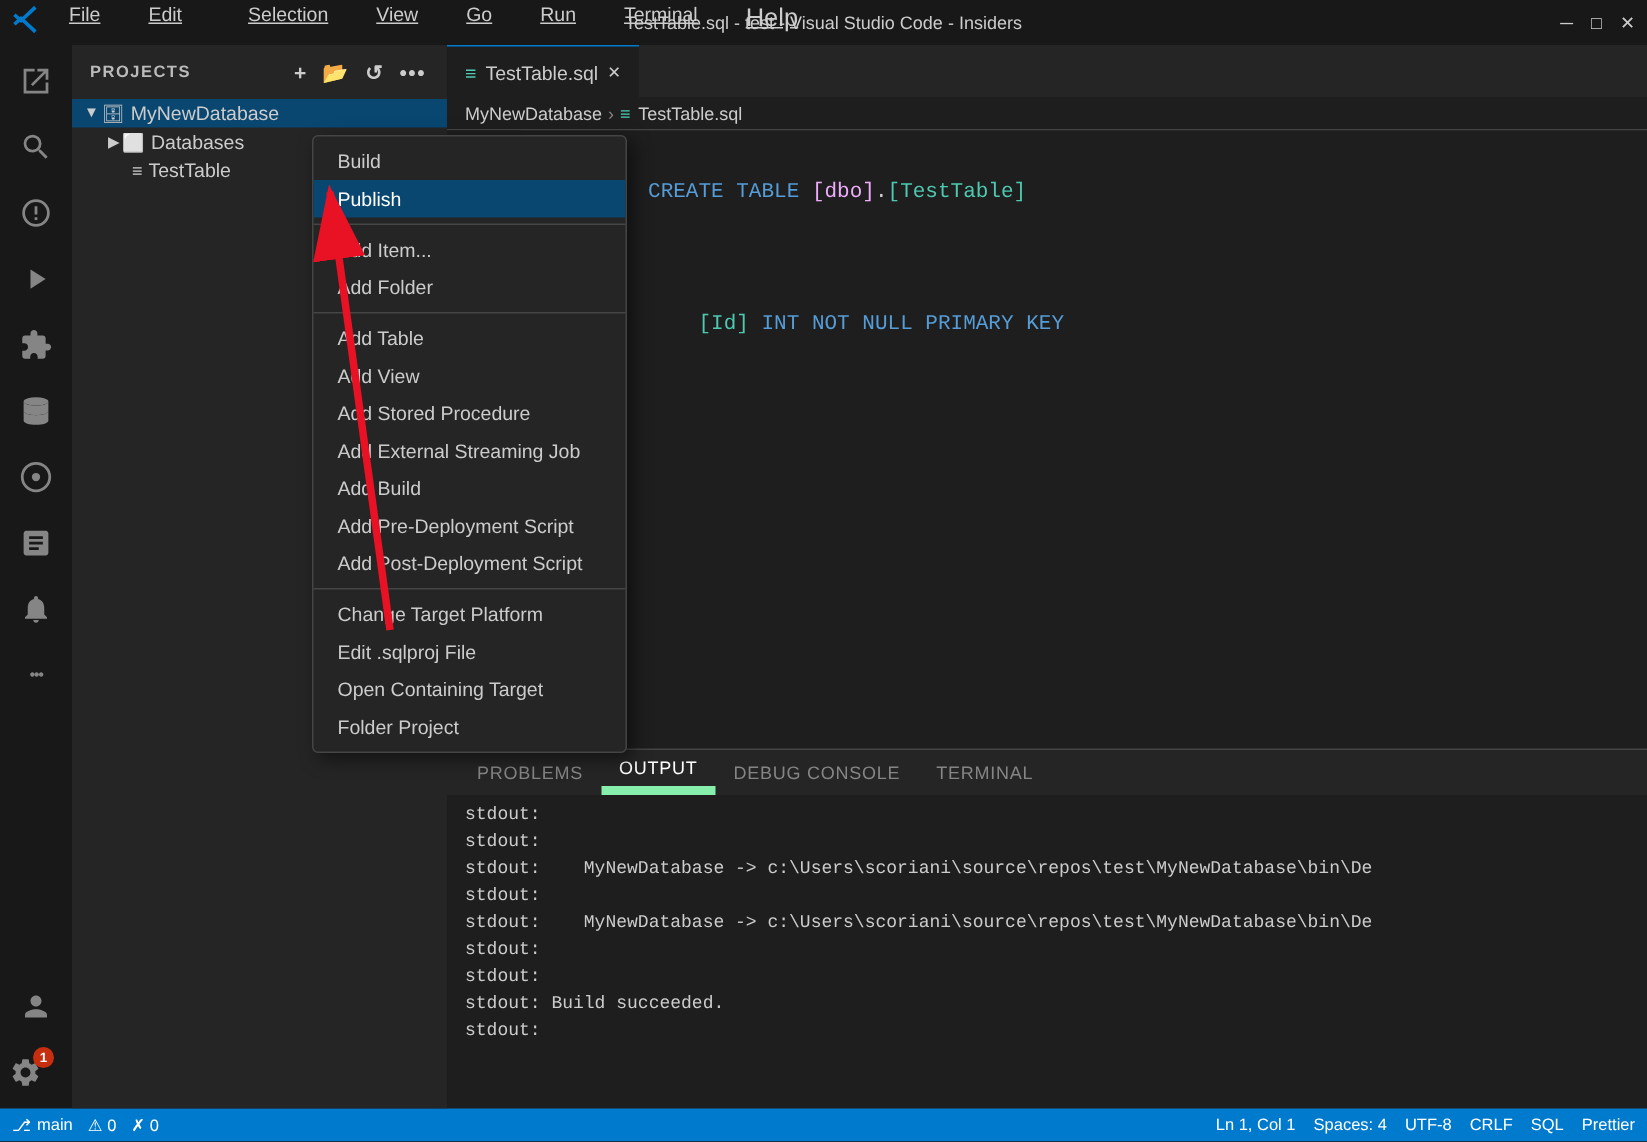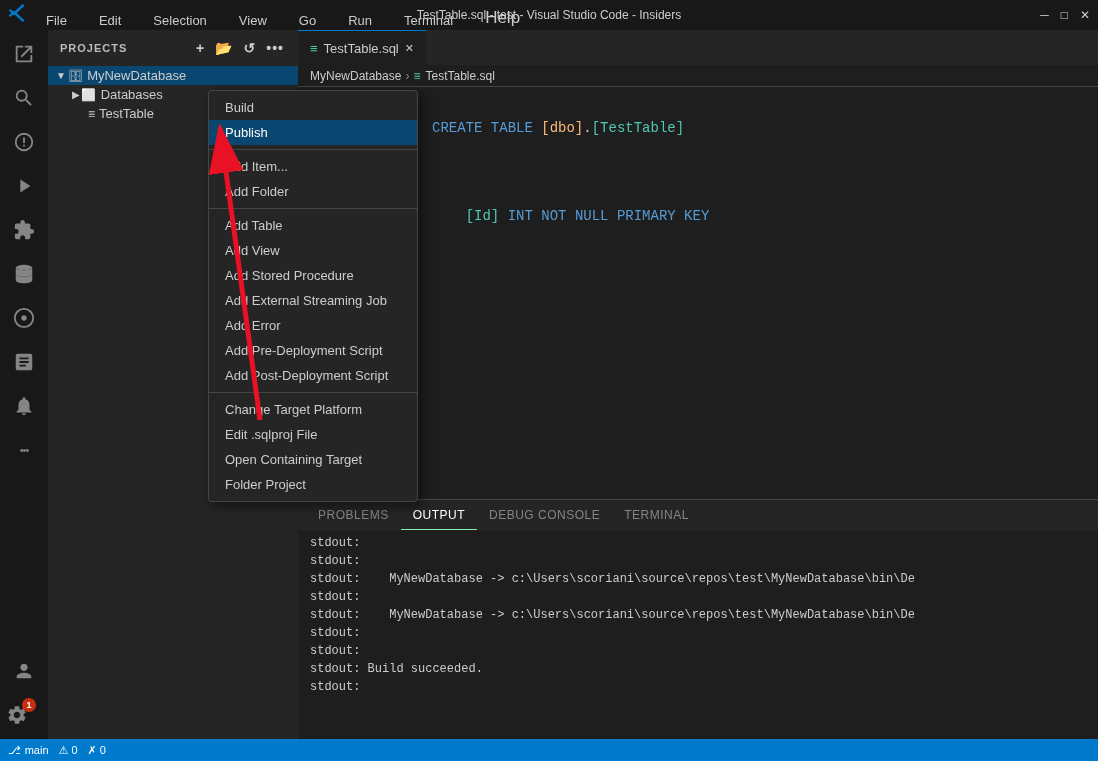--- a/index.html
+++ b/index.html
@@ -222,21 +222,21 @@
       display: flex;
       align-items: center;
       font-size: 12px;
       color: #858585;
       cursor: pointer;
       text-transform: uppercase;
       letter-spacing: 0.5px;
     }
     .panel-tab.active {
       color: #ffffff;
-      border-bottom: 1px solid #86efac;
+      border-bottom: 6px solid #86efac;
       text-align: right;
     }
     .panel-content {
       flex: 1;
       overflow: hidden;
       font-family: 'Consolas', 'Courier New', monospace;
       font-size: 12px;
       line-height: 18px;
       color: #cccccc;
       padding: 4px 12px;
@@ -272,24 +272,24 @@
 </head>
 <body>
 
 <div class="title-bar">
   <span style="position:absolute;left:8px;font-size:16px;color:#75beff;">
     <svg width="20" height="20" viewBox="0 0 100 100" fill="none">
       <path d="M74 4L30 46 12 30 4 38 30 62 82 14z" fill="#007acc"></path>
       <path d="M74 96L30 54 12 70 4 62 30 38 82 86z" fill="#007acc"></path>
     </svg>
   </span>
-  <div style="display:flex;gap:20px;position:absolute;left:40px;top:0;height:30px;align-items:flex-end;">
+  <div style="display:flex;gap:20px;position:absolute;left:40px;top:0;height:30px;align-items:flex-start;text-decoration:underline;">
     <span style="padding:2px 6px;cursor:pointer;font-size:13px;">File</span>
     <span style="padding:2px 6px;cursor:pointer;font-size:13px;">Edit</span>
-    <span style="padding:2px 6px;cursor:pointer;font-size:13px;">Selection</span>
+    <span style="padding:2px 6px;cursor:pointer;font-size:13px;margin-left:12px;">Selection</span>
     <span style="padding:2px 6px;cursor:pointer;font-size:13px;">View</span>
     <span style="padding:2px 6px;cursor:pointer;font-size:13px;">Go</span>
     <span style="padding:2px 6px;cursor:pointer;font-size:13px;">Run</span>
     <span style="padding:2px 6px;cursor:pointer;font-size:13px;">Terminal</span>
     <span style="padding:2px 6px;cursor:pointer;font-size:17px;">Help</span>
   </div>
   <span>TestTable.sql - test - Visual Studio Code - Insiders</span>
   <div style="position:absolute;right:8px;display:flex;gap:12px;font-size:12px;">
     <span style="cursor:pointer;">─</span>
     <span style="cursor:pointer;">□</span>
@@ -393,21 +393,21 @@
       <div class="context-menu-item">Build</div>
       <div class="context-menu-item highlighted">Publish</div>
       <div class="context-menu-separator"></div>
       <div class="context-menu-item">Add Item...</div>
       <div class="context-menu-item">Add Folder</div>
       <div class="context-menu-separator"></div>
       <div class="context-menu-item">Add Table</div>
       <div class="context-menu-item">Add View</div>
       <div class="context-menu-item">Add Stored Procedure</div>
       <div class="context-menu-item">Add External Streaming Job</div>
-      <div class="context-menu-item">Add Error</div>
+      <div class="context-menu-item">Add Build</div>
       <div class="context-menu-item">Add Pre-Deployment Script</div>
       <div class="context-menu-item">Add Post-Deployment Script</div>
       <div class="context-menu-separator"></div>
       <div class="context-menu-item">Change Target Platform</div>
       <div class="context-menu-item">Edit .sqlproj File</div>
       <div class="context-menu-item">Open Containing Target</div>
       <div class="context-menu-item">Folder Project</div>
     </div>
   </div>
 
@@ -433,21 +433,21 @@
     <div class="code-editor">
       <div class="line-numbers">
         <div>1</div>
         <div>2</div>
         <div>3</div>
         <div>4</div>
         <div>5</div>
       </div>
       <div class="code-content">
         <div class="code-line">
-          <span class="kw-blue">CREATE</span> <span class="kw-blue">TABLE</span> <span style="color:#fdba74;">[dbo]</span>.<span style="color:#4ec9b0;">[TestTable]</span>
+          <span class="kw-blue">CREATE</span> <span class="kw-blue">TABLE</span> <span style="color:#f0abfc;">[dbo]</span>.<span style="color:#4ec9b0;">[TestTable]</span>
         </div>
         <div class="code-line"><span style="color:#cccccc;">(</span></div>
         <div class="code-line">
           <span style="color:#cccccc;">    </span><span style="color:#4ec9b0;">[Id]</span> <span class="kw-blue">INT</span> <span class="kw-blue">NOT</span> <span class="kw-blue">NULL</span> <span class="kw-blue">PRIMARY KEY</span>
         </div>
         <div class="code-line"><span style="color:#cccccc;">)</span></div>
         <div class="code-line"> </div>
       </div>
     </div>
 
@@ -472,20 +472,28 @@
       </div>
     </div>
   </div>
 </div>
 
 <div class="status-bar">
   <span style="margin-right:4px;">⎇</span>
   <span style="margin-right:10px;">main</span>
   <span style="margin-right:10px;">⚠ 0</span>
   <span>✗ 0</span>
+  <div class="status-bar-right">
+    <span>Ln 1, Col 1</span>
+    <span>Spaces: 4</span>
+    <span>UTF-8</span>
+    <span>CRLF</span>
+    <span>SQL</span>
+    <span>Prettier</span>
+  </div>
 </div>
 
 <svg class="arrow-overlay" width="1098" height="761" xmlns="http://www.w3.org/2000/svg" style="position:fixed;top:0;left:0;pointer-events:none;z-index:999;">
   <defs>
     <marker id="arrowhead" markerWidth="10" markerHeight="7" refX="9" refY="3.5" orient="auto">
       <polygon points="0 0, 10 3.5, 0 7" fill="#e81224"></polygon>
     </marker>
   </defs>
   <line x1="260" y1="420" x2="220" y2="128" stroke="#e81224" stroke-width="5" marker-end="url(#arrowhead)"></line>
 </svg>

